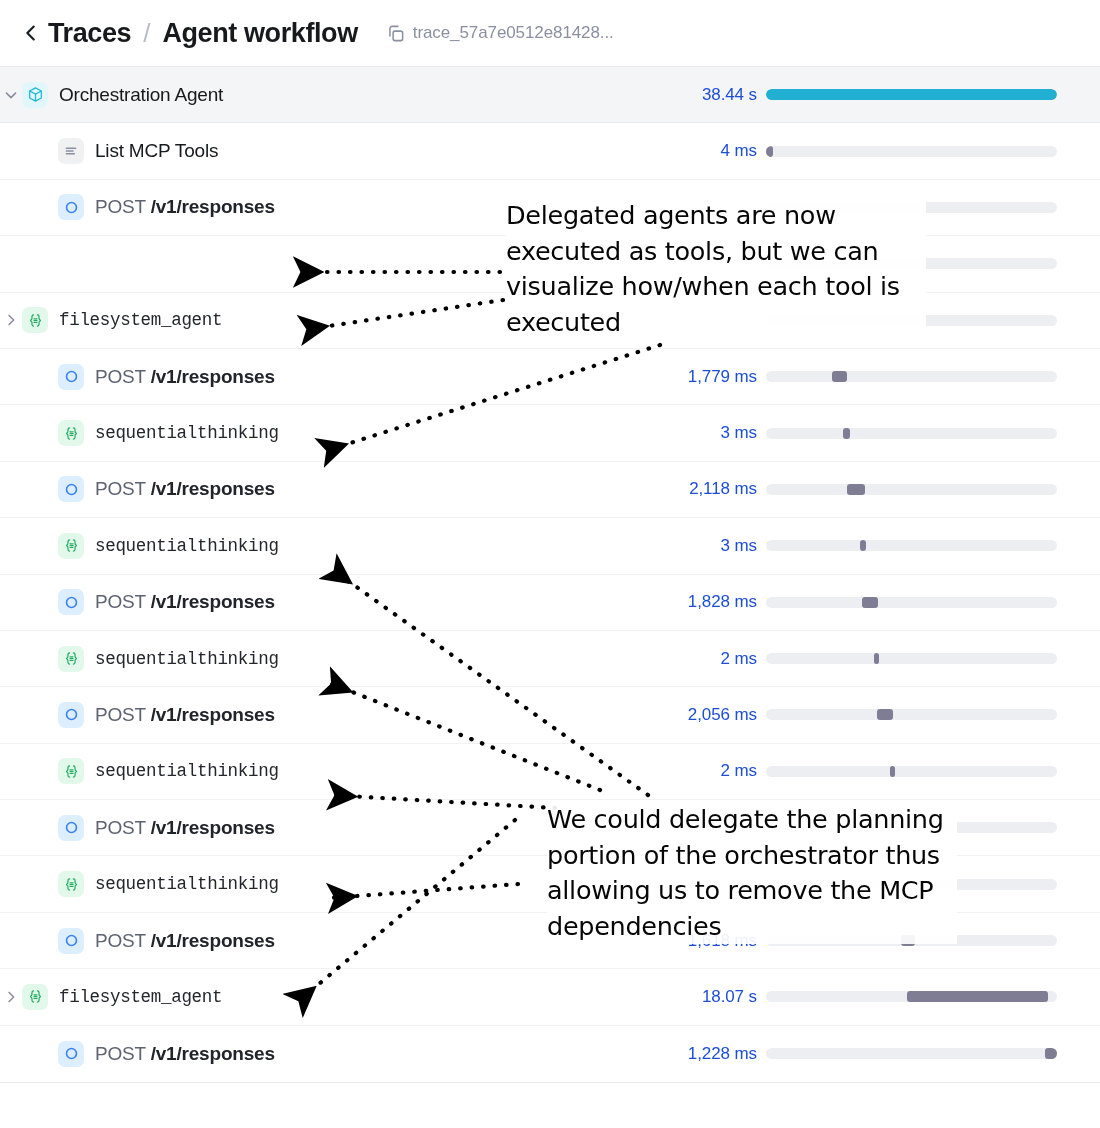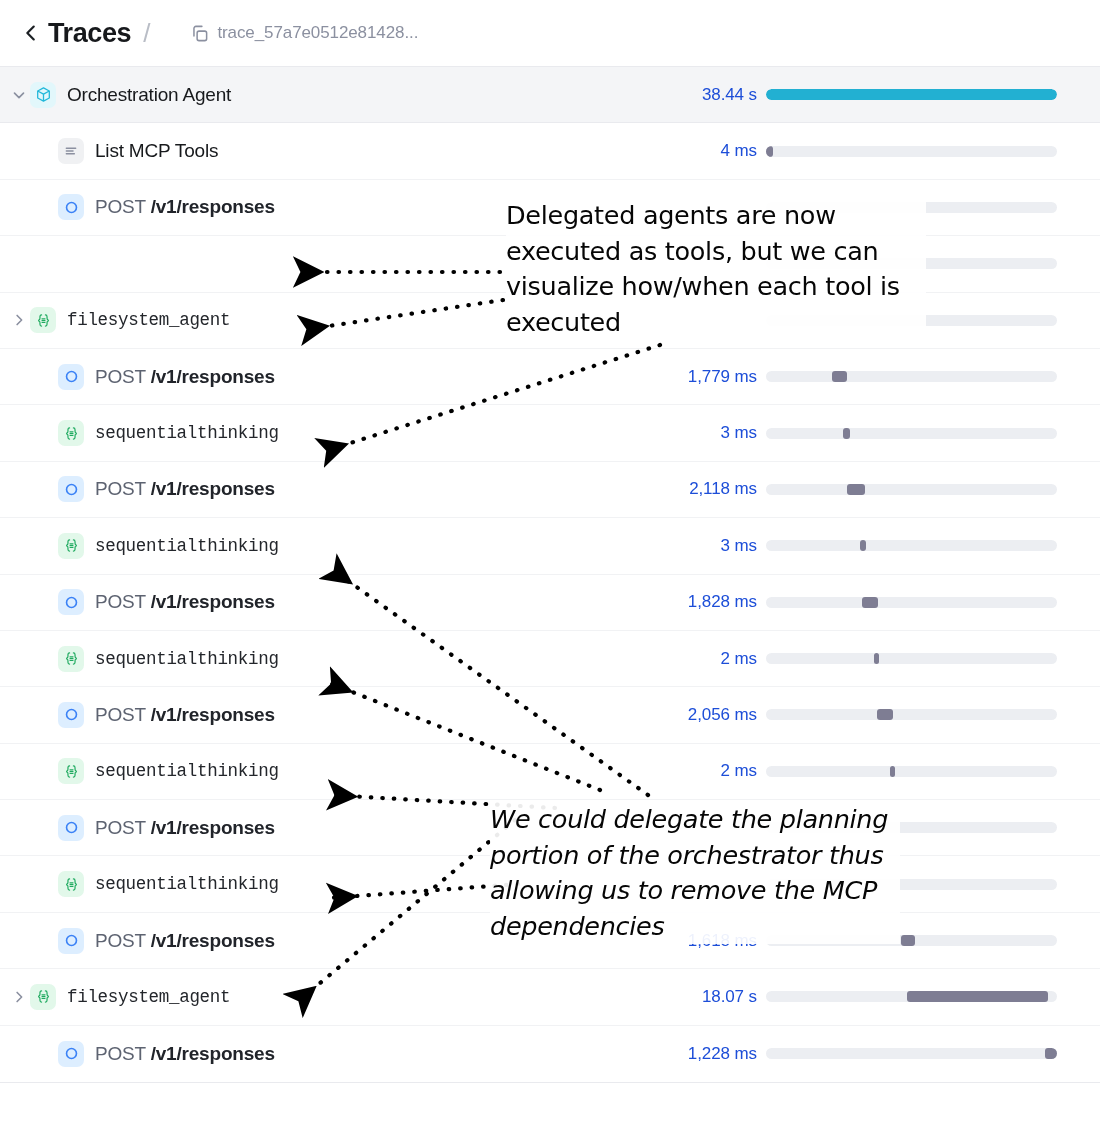--- a/index.html
+++ b/index.html
@@ -95,21 +95,21 @@
   .label-text.mono{
     font-family:"Liberation Mono","DejaVu Sans Mono",monospace;
     font-size:17.5px;letter-spacing:-0.3px;color:#23262b;
   }
   .label-text.http{
     color:#5d6371;font-size:19px;
   }
   .label-text.http b{color:#21242a;font-weight:700;}
 
   
-  .ind-0{padding-left:8px;}
+  .ind-0{padding-left:0;}
   .ind-1{padding-left:36px;}
 
   
   .dur{
     position:absolute;
     right:343px;
     font-size:17px;color:#1d4ed8;letter-spacing:-0.1px;
     text-align:right;white-space:nowrap;
   }
   .bar-track{
@@ -130,38 +130,39 @@
     font-family:"DejaVu Sans", sans-serif;
     font-size:25.5px;
     line-height:35.5px;
     color:#060606;
     letter-spacing:-0.3px;
     z-index:40;
     background:rgba(255,255,255,0.92);
     white-space:pre-line;
   }
   #anno-1{left:506px;top:198px;width:420px;}
-  #anno-2{left:490px;top:802px;width:410px;font-style:italic;}
+  #anno-2{left:547px;top:802px;width:410px;}
 
   .arrow-layer{
     position:absolute;left:0;top:0;width:1100px;height:1128px;
     pointer-events:none;z-index:30;
   }
 </style>
 </head>
 <body>
 
 <div class="header">
   <div class="back-chevron">
     <svg viewBox="0 0 24 24" width="22" height="22" fill="none" stroke="currentColor" stroke-width="2.4" stroke-linecap="round" stroke-linejoin="round">
         <polyline points="15 5 8 12 15 19"></polyline>
       </svg>
   </div>
   <span class="crumb-traces">Traces</span>
   <span class="crumb-sep">/</span>
+  <span class="crumb-current">Agent workflow</span>
   <div class="trace-id-wrap">
     <span class="copy-icon">
       <svg viewBox="0 0 24 24" width="19" height="19" fill="none" stroke="currentColor" stroke-width="1.9" stroke-linecap="round" stroke-linejoin="round">
           <rect x="9" y="9" width="12" height="12" rx="2.4"></rect>
           <path d="M5 15V5.5A2.5 2.5 0 0 1 7.5 3H15"></path>
         </svg>
     </span>
     <span class="trace-id">trace_57a7e0512e81428...</span>
   </div>
 </div>

